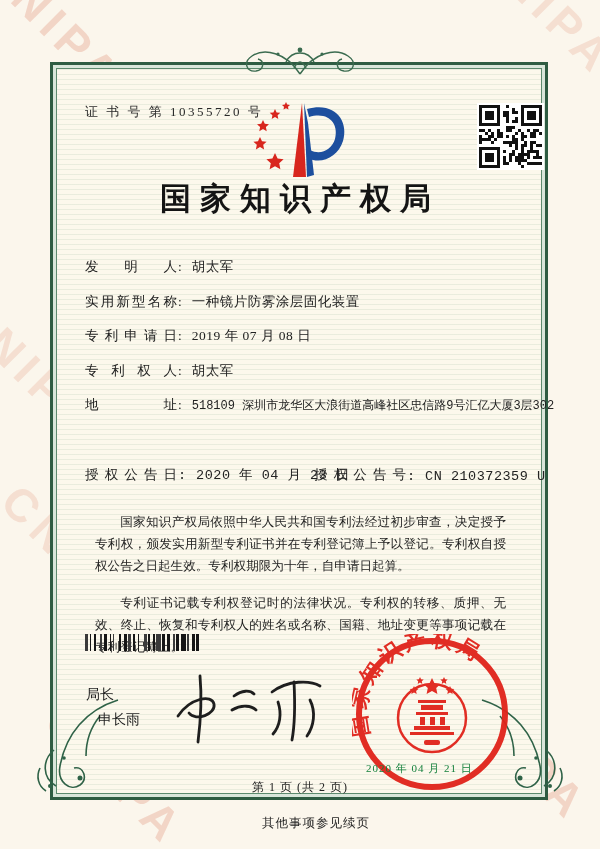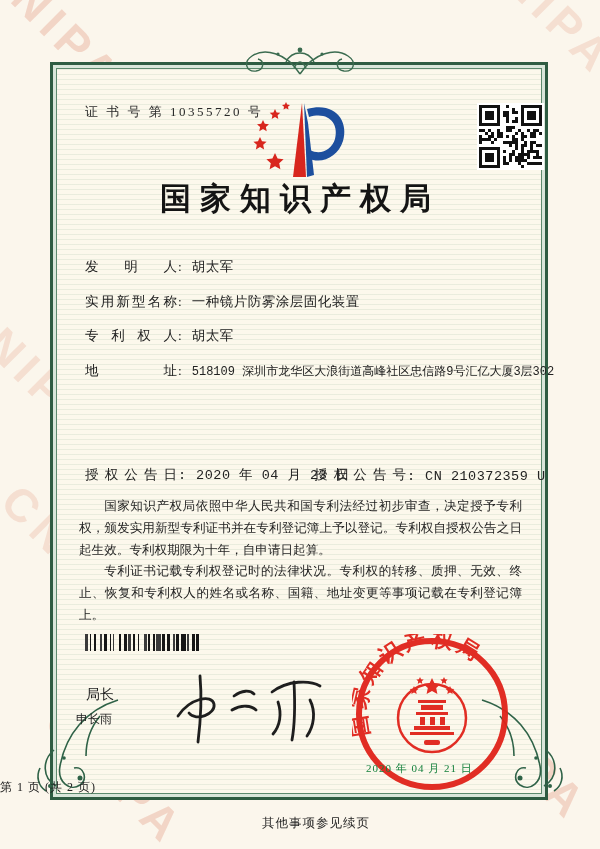--- a/index.html
+++ b/index.html
@@ -45,36 +45,36 @@
   .fcolon{display:inline-block; margin:0 10px 0 1px;}
   .fval{letter-spacing:0.5px;}
   .frow.addr .fval{font-size:12px; letter-spacing:0;font-family:Liberation Mono, monospace;}
   .grant{position:absolute; left:85px; top:466px; width:440px; font-size:13.5px; white-space:nowrap;font-family:Liberation Mono, monospace;}
   .grant .right{position:absolute; left:229px; top:0;}
   
   .paras{
     position:absolute; left:79px; top:496px; width:443px;
     font-size:12.6px; line-height:1.73; text-align:justify; color:#1f1f1f;
   }
-  .paras p{margin:0; text-indent:2em;}
+  .paras p{margin:16px; text-indent:2em;}
   
   .barcode{position:absolute; left:85px; top:634px; height:17px; display:flex; align-items:stretch;}
   .barcode div{height:100%;}
   
   .sig-title{position:absolute; left:86px; top:686px; font-family:Liberation Sans, sans-serif; font-size:14px; color:#1c1c1c;}
-  .sig-name{position:absolute; left:76px; top:711px; font-family:"Liberation Sans",sans-serif; font-size:12px; color:#1c1c1c;}
+  .sig-name{position:absolute; left:98px; top:711px; font-family:"Liberation Sans",sans-serif; font-size:14px; color:#1c1c1c;}
   .sig-script{position:absolute; left:158px; top:664px;}
   
   .seal{position:absolute; left:352px; top:634px; opacity:0.95;}
   .seal-date{
     position:absolute; left:366px; top:761px; z-index:5;
     font-size:11px; letter-spacing:1px; color:#15803d; white-space:nowrap;
   }
   
-  .page-num{position:absolute; left:0; right:0; top:779px; text-align:left; font-size:12px; color:#222; letter-spacing:1px;}
+  .page-num{position:absolute; left:0; right:0; top:779px; text-align:center; font-size:12px; color:#222; letter-spacing:1px;}
   .foot-note{position:absolute; left:0; right:0; top:815px; text-align:center; font-size:12.5px; color:#1f1f1f; letter-spacing:1px;padding-left:32px;}
   .orn{position:absolute; pointer-events:none;}
 </style>
 </head>
 <body>
 
 <div class="page">
 
   <div class="wm pink" style="left:-34px; top:-4px;">CNIPA</div>
   <div class="wm pink2" style="left:458px; top:-22px;">CNIPA</div>
@@ -357,20 +357,23 @@
   <div class="title">国家知识产权局</div>
 
   <div class="fields">
     <div class="frow">
       <span class="flabel">发明人</span><span class="fcolon">:</span><span class="fval">胡太军</span>
     </div>
     <div class="frow">
       <span class="flabel">实用新型名称</span><span class="fcolon">:</span><span class="fval">一种镜片防雾涂层固化装置</span>
     </div>
     <div class="frow">
+      <span class="flabel">专利申请日</span><span class="fcolon">:</span><span class="fval">2019 年 07 月 08 日</span>
+    </div>
+    <div class="frow">
       <span class="flabel">专利权人</span><span class="fcolon">:</span><span class="fval">胡太军</span>
     </div>
     <div class="frow addr">
       <span class="flabel">地址</span><span class="fcolon">:</span><span class="fval">518109 深圳市龙华区大浪街道高峰社区忠信路9号汇亿大厦3层302</span>
     </div>
   </div>
 
   <div class="grant">
     <span>
       <span class="flabel">授权公告日</span><span class="fcolon">:</span><span class="fval">2020 年 04 月 23 日</span>

